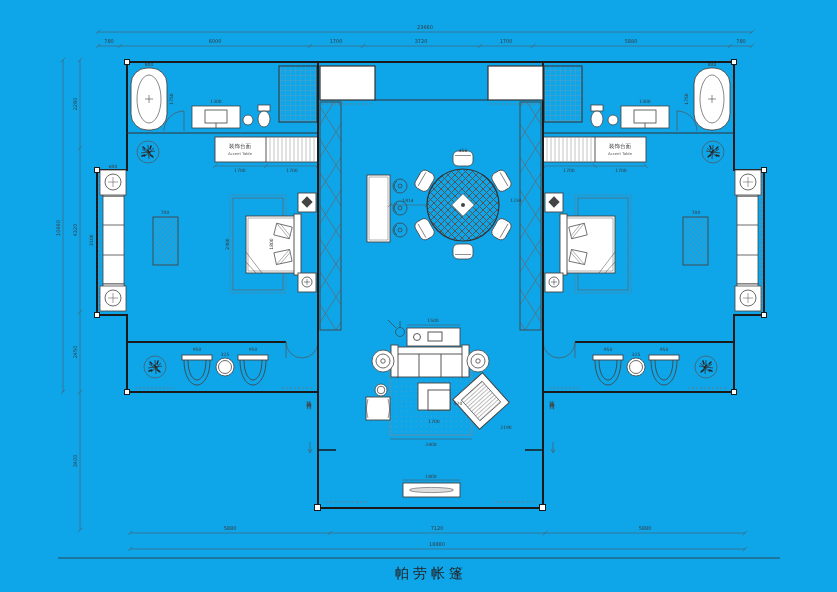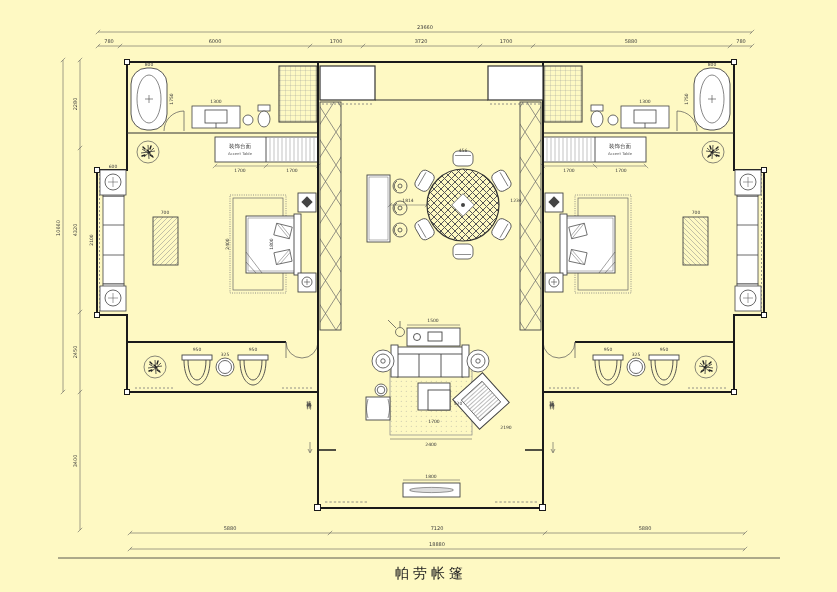--- a/index.html
+++ b/index.html
@@ -1,16 +1,16 @@
 <!DOCTYPE html>
 <html><head>
 <meta charset="utf-8">
 <style>
   html,body{margin:0;padding:0;background:#ffffff;}
-  .stage{position:relative;width:837px;height:592px;background:#fef9c3;overflow:hidden;}
+  .stage{position:relative;width:837px;height:592px;background:#0ea5e9;overflow:hidden;}
   svg{display:block;}
   text{font-family:"DejaVu Sans",sans-serif;fill:#333;}
   .dim{font-size:5px;fill:#3a3a3a;}
   .dim2{font-size:4.5px;fill:#3a3a3a;}
   .lbl-cn{font-size:5.5px;fill:#333;}
   .lbl-en{font-size:3.8px;fill:#555;}
   .vtxt{font-size:5px;fill:#444;writing-mode:vertical-rl;text-orientation:upright;letter-spacing:1px;}
   .title-txt{font-size:14px;font-family:"DejaVu Serif","Liberation Serif",serif;fill:#222;letter-spacing:4px;}
 </style>
 </head>

